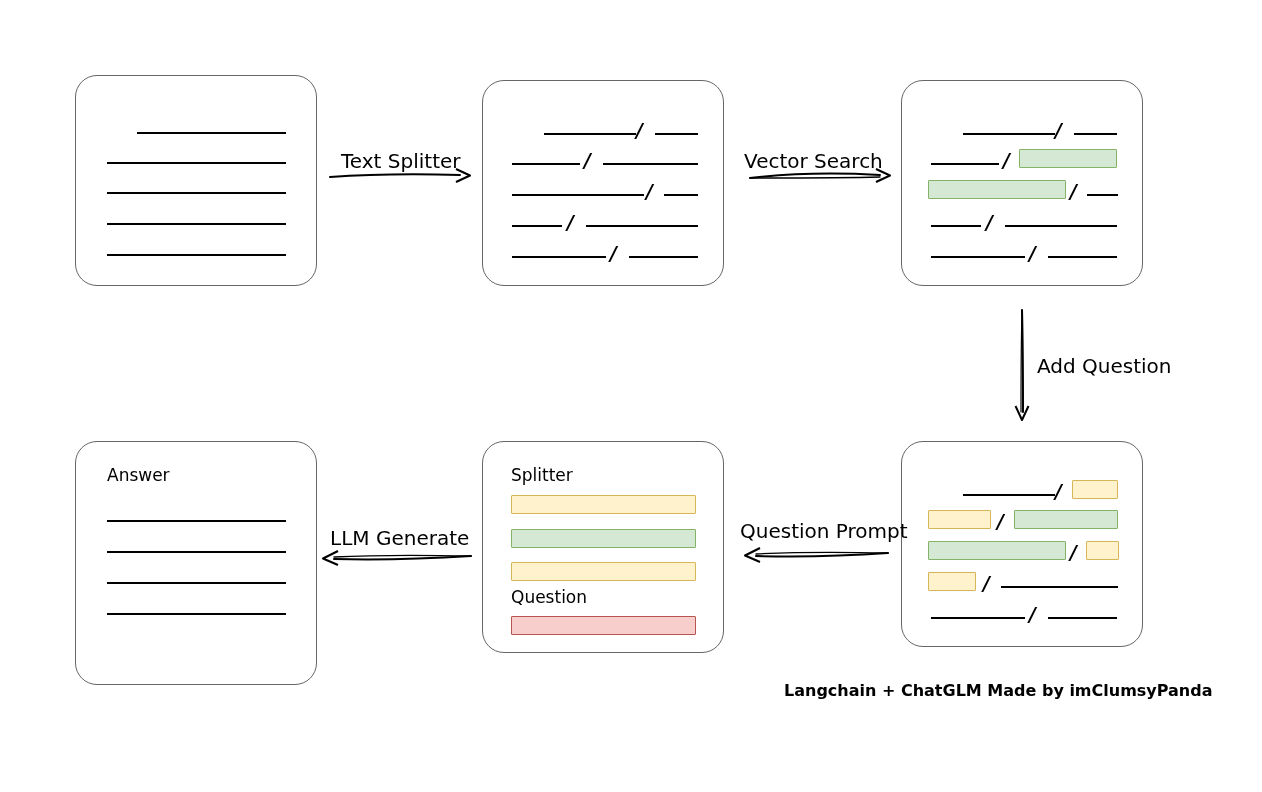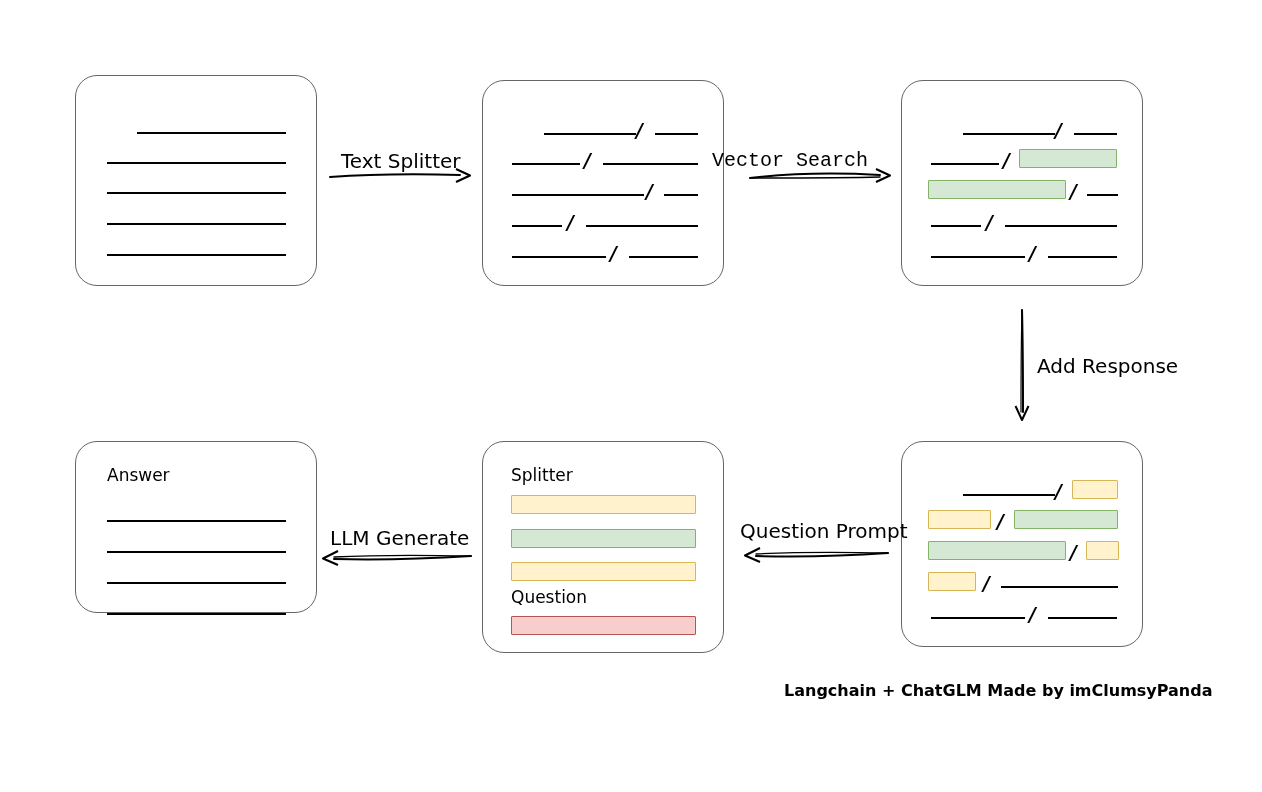--- a/index.html
+++ b/index.html
@@ -187,21 +187,21 @@
 
   <div class="box" style="left:482px;top:441px;width:242px;height:212px;">
     <span class="boxlabel" style="left:28px;top:23px;">Splitter</span>
     <span class="chip yellow" style="left:28px;top:53px;width:185px;bottom:auto;"></span>
     <span class="chip green" style="left:28px;top:87px;width:185px;bottom:auto;"></span>
     <span class="chip yellow" style="left:28px;top:120px;width:185px;bottom:auto;"></span>
     <span class="boxlabel" style="left:28px;top:145px;">Question</span>
     <span class="chip red" style="left:28px;top:174px;width:185px;bottom:auto;"></span>
   </div>
 
-  <div class="box" style="left:75px;top:441px;width:242px;height:172px;">
+  <div class="box" style="left:75px;top:441px;width:242px;height:244px;">
     <span class="boxlabel" style="left:31px;top:23px;">Answer</span>
     <div class="row" style="top:58px;">
       <span class="seg" style="left:31px;width:179px;"></span>
     </div>
     <div class="row" style="top:89px;">
       <span class="seg" style="left:31px;width:179px;"></span>
     </div>
     <div class="row" style="top:120px;">
       <span class="seg" style="left:31px;width:179px;"></span>
     </div>
@@ -209,28 +209,28 @@
       <span class="seg" style="left:31px;width:179px;"></span>
     </div>
   </div>
 
   <span class="arrowlabel" style="left:341px;top:149px;">Text Splitter</span>
   <svg class="arrow" style="left:328px;top:165px;" width="145" height="22" viewBox="0 0 145 22">
     <path d="M2 12 C 45 9, 95 9, 132 10" stroke="#000" stroke-width="2" fill="none" stroke-linecap="round"></path>
     <path d="M128 4 L142 10.5 L128 17" stroke="#000" stroke-width="2" fill="none" stroke-linejoin="round"></path>
   </svg>
 
-  <span class="arrowlabel" style="left:712px;top:149px;font-family:Liberation Mono, monospace;">Vector Search</span>
+  <span class="arrowlabel" style="left:744px;top:149px;">Vector Search</span>
   <svg class="arrow" style="left:748px;top:165px;" width="145" height="22" viewBox="0 0 145 22">
     <path d="M2 13 C 45 8, 95 8, 132 10" stroke="#000" stroke-width="2" fill="none" stroke-linecap="round"></path>
     <path d="M2 13 C 45 13, 95 13, 132 12" stroke="#000" stroke-width="1.4" fill="none" stroke-linecap="round"></path>
     <path d="M128 4 L142 10.5 L128 17" stroke="#000" stroke-width="2" fill="none" stroke-linejoin="round"></path>
   </svg>
 
-  <span class="arrowlabel" style="left:1037px;top:354px;">Add Response</span>
+  <span class="arrowlabel" style="left:1037px;top:354px;">Add Question</span>
   <svg class="arrow" style="left:1012px;top:308px;" width="24" height="114" viewBox="0 0 24 114">
     <path d="M10 2 C 11 40, 11 70, 11 104" stroke="#000" stroke-width="2" fill="none" stroke-linecap="round"></path>
     <path d="M10 2 C 9 40, 9 70, 9 104" stroke="#000" stroke-width="1.2" fill="none" stroke-linecap="round"></path>
     <path d="M3.5 98 L10 112 L16.5 98" stroke="#000" stroke-width="2" fill="none" stroke-linejoin="round"></path>
   </svg>
 
   <span class="arrowlabel" style="left:740px;top:519px;">Question Prompt</span>
   <svg class="arrow" style="left:740px;top:545px;" width="150" height="22" viewBox="0 0 150 22">
     <path d="M148 8 C 105 11, 55 12, 16 11" stroke="#000" stroke-width="2" fill="none" stroke-linecap="round"></path>
     <path d="M148 8 C 105 7, 55 7, 16 9" stroke="#000" stroke-width="1.3" fill="none" stroke-linecap="round"></path>

